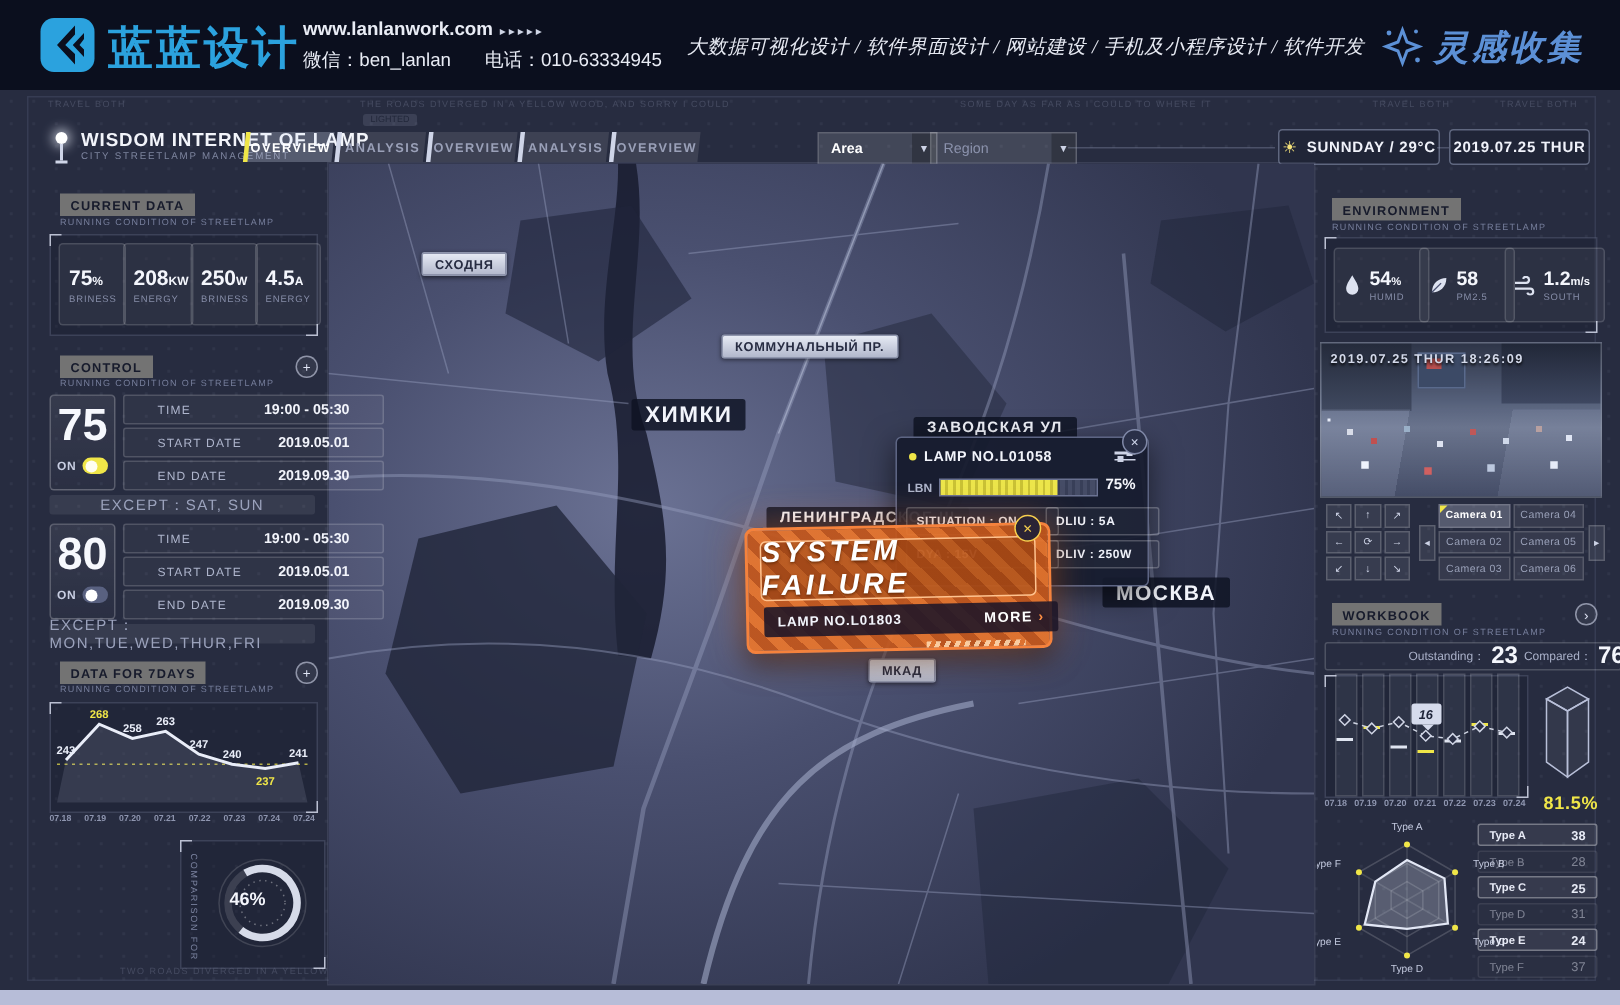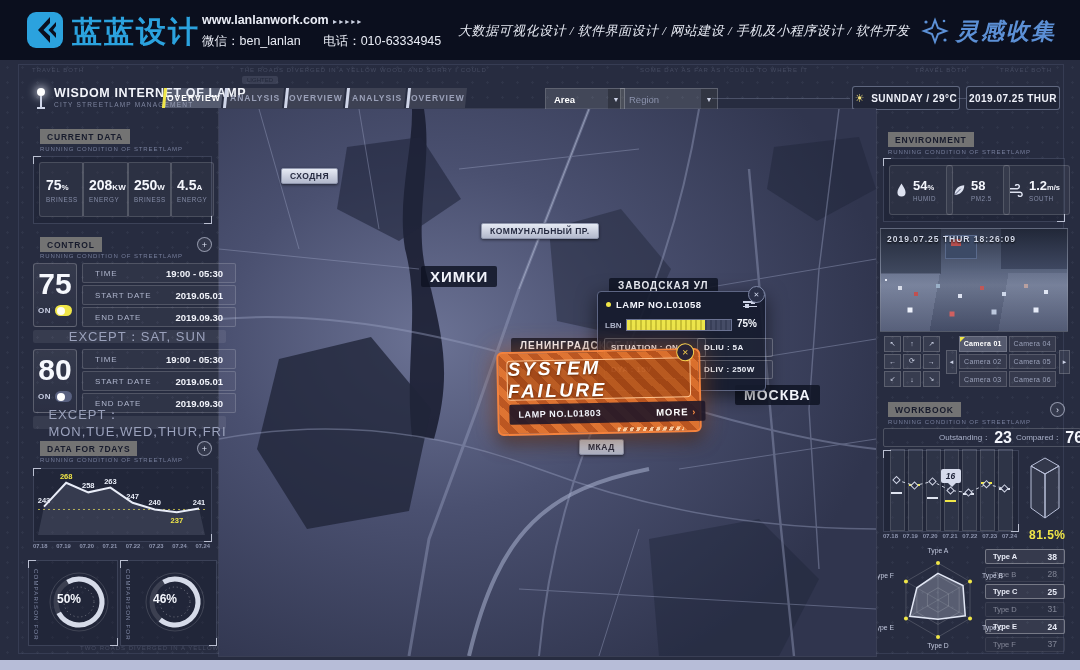--- a/index.html
+++ b/index.html
@@ -50,25 +50,25 @@
     display:flex;align-items:center;justify-content:center;font-size:9px;background:rgba(255,255,255,.06);cursor:pointer;}
   
   .numbox{border:1px solid rgba(255,255,255,.22);border-radius:3px;background:linear-gradient(180deg,rgba(255,255,255,.07),rgba(255,255,255,.02));}
   .bignum{color:#f6f8fd;font-size:30px;font-weight:bold;text-align:center;line-height:34px;}
   .onlab{color:#c8cee2;font-size:8px;font-weight:bold;letter-spacing:.5px;}
   .toggle{width:22px;height:11px;border-radius:6px;position:relative;cursor:pointer;}
   .toggle .knob{position:absolute;top:1.5px;width:8px;height:8px;border-radius:50%;background:#fff;}
   .tg-on{background:#f0e648;} .tg-on .knob{left:2px;background:#fffef0;}
   .tg-off{background:#596180;} .tg-off .knob{left:2px;}
   .crow{border:1px solid rgba(255,255,255,.16);border-radius:2px;background:rgba(255,255,255,.04);
-    display:flex;align-items:center;padding:0 12px;font-size:8px;}
+    display:flex;align-items:center;padding:0 22px;font-size:8px;}
   .crow .k{color:#aeb5cc;letter-spacing:.8px;}
   .crow .v{margin-left:auto;color:#f2f4fb;font-weight:bold;font-size:9.5px;}
-  .except{background:rgba(255,255,255,.08);border-radius:2px;color:#9ba2bc;font-size:13px;letter-spacing:1px;
-    display:flex;align-items:center;justify-content:center;padding-left:16px;}
+  .except{background:rgba(255,255,255,.08);border-radius:2px;color:#9ba2bc;font-size:10px;letter-spacing:1px;
+    display:flex;align-items:center;justify-content:center;}
   
   .vlabel{writing-mode:vertical-rl;font-size:6px;letter-spacing:1.2px;color:#7d85a2;}
   .donutpct{color:#f4f6fc;font-size:12px;font-weight:bold;}
   
   .map-label{background:linear-gradient(180deg,#e6eaf4,#b2b8cc);color:#272c42;font-size:8.5px;font-weight:bold;
     padding:2px 8px;border-radius:2px;border:1px solid #8f96ad;letter-spacing:.5px;white-space:nowrap;box-shadow:0 1px 3px rgba(0,0,0,.5);}
   .map-label-dark{background:rgba(14,18,34,.82);color:#f2f4fb;font-weight:bold;padding:2px 9px;border-radius:2px;letter-spacing:1px;white-space:nowrap;}
   
   .popup{background:rgba(22,27,45,.93);border:1px solid #5d6583;border-radius:4px;box-shadow:0 6px 20px rgba(0,0,0,.55);}
   .pop-title{color:#f2f4fb;font-size:9.5px;font-weight:bold;letter-spacing:.5px;}
@@ -392,30 +392,20 @@
       <span>07.18</span>
       <span>07.19</span>
       <span>07.20</span>
       <span>07.21</span>
       <span>07.22</span>
       <span>07.23</span>
       <span>07.24</span>
       <span>07.24</span>
     </div>
 
-  <div class="abs corners" style="left:28px;top:560px;width:88px;height:84px;z-index:2">
-    <div class="abs vlabel" style="left:4px;top:8px">COMPARISON FOR</div>
-    <svg class="donut" width="68" height="74" viewBox="0 0 68 74" style="position:absolute;left:16px;top:4px">
-        <circle cx="34" cy="37" r="29" fill="none" stroke="rgba(255,255,255,.14)" stroke-width="1"></circle>
-        <circle cx="34" cy="37" r="23" fill="none" stroke="rgba(255,255,255,.12)" stroke-width="5"></circle>
-        <circle cx="34" cy="37" r="23" fill="none" stroke="#d6dbe9" stroke-width="5" stroke-dasharray="108.38494654884786 999" transform="rotate(-120 34 37)"></circle>
-        <circle cx="34" cy="37" r="15" fill="none" stroke="rgba(255,255,255,.35)" stroke-width="1" stroke-dasharray="1 3"></circle>
-      </svg>
-    <div class="abs donutpct" style="left:28px;top:31px">50%</div>
-  </div>
   <div class="abs corners" style="left:120px;top:560px;width:95px;height:84px;z-index:2">
     <div class="abs vlabel" style="left:4px;top:8px">COMPARISON FOR</div>
     <svg class="donut" width="68" height="74" viewBox="0 0 68 74" style="position:absolute;left:20px;top:4px">
         <circle cx="34" cy="37" r="29" fill="none" stroke="rgba(255,255,255,.14)" stroke-width="1"></circle>
         <circle cx="34" cy="37" r="23" fill="none" stroke="rgba(255,255,255,.12)" stroke-width="5"></circle>
         <circle cx="34" cy="37" r="23" fill="none" stroke="#d6dbe9" stroke-width="5" stroke-dasharray="99.71415082494003 999" transform="rotate(-120 34 37)"></circle>
         <circle cx="34" cy="37" r="15" fill="none" stroke="rgba(255,255,255,.35)" stroke-width="1" stroke-dasharray="1 3"></circle>
       </svg>
     <div class="abs donutpct" style="left:32px;top:31px">46%</div>
   </div>

